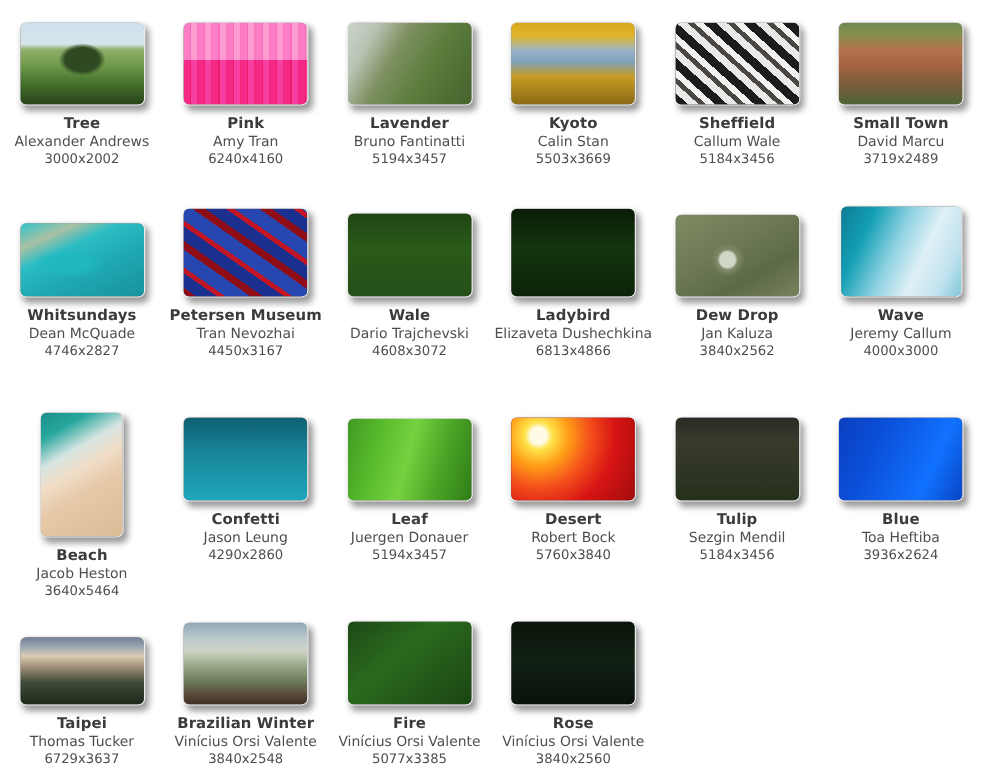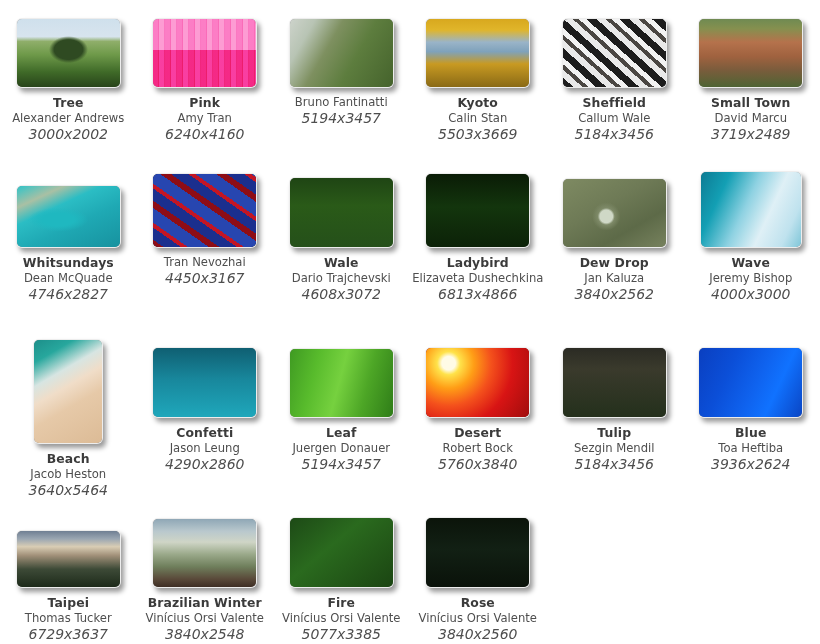--- a/index.html
+++ b/index.html
@@ -56,24 +56,23 @@
     color: #3b3b3b;
     letter-spacing: 0.1px;
     white-space: nowrap;
   }
   .t-author {
     font-size: 11.6px;
     color: #4e4e4e;
     white-space: nowrap;
   }
   .t-dims {
-    font-size: 14px;
+    font-size: 11px;
     color: #4e4e4e;
     white-space: nowrap;
-    font-style: italic;
   }
   
   .a-tree{background:
     radial-gradient(ellipse 26px 18px at 50% 45%, #2f4a22 0%, #2f4a22 55%, rgba(47,74,34,0) 75%),
     linear-gradient(#cfe0ec 0%, #d7e4ee 26%, #8fae6a 33%, #6f9a4a 52%, #3f6a28 78%, #28441a 100%);}
   .a-pink{background:
     repeating-linear-gradient(90deg, #e0518a 0 5px, #c9396f 5px 6px, #ec7aa6 6px 11px, #d44a81 11px 12px),
     linear-gradient(#f3a0c0 0 45%, #d4417c 45% 100%);
     background-blend-mode: overlay, normal;}
   .a-lavender{background:
@@ -177,20 +176,21 @@
         <div class="t-dims">6240x4160</div>
       </div>
     </div>
     <div class="cell">
       <div class="thumb-area">
         <div class="thumb" style="width: 103px; height: 68px;">
           <div class="art a-lavender"></div>
         </div>
       </div>
       <div class="labels">
+        <div class="t-title">Lavender</div>
         <div class="t-author">Bruno Fantinatti</div>
         <div class="t-dims">5194x3457</div>
       </div>
     </div>
     <div class="cell">
       <div class="thumb-area">
         <div class="thumb" style="width: 103px; height: 68px;">
           <div class="art a-kyoto"></div>
         </div>
       </div>
@@ -236,20 +236,21 @@
         <div class="t-dims">4746x2827</div>
       </div>
     </div>
     <div class="cell">
       <div class="thumb-area">
         <div class="thumb" style="width: 103px; height: 73px;">
           <div class="art a-petersen"></div>
         </div>
       </div>
       <div class="labels">
+        <div class="t-title">Petersen Museum</div>
         <div class="t-author">Tran Nevozhai</div>
         <div class="t-dims">4450x3167</div>
       </div>
     </div>
     <div class="cell">
       <div class="thumb-area">
         <div class="thumb" style="width: 103px; height: 69px;">
           <div class="art a-lupin"></div>
         </div>
       </div>
@@ -284,21 +285,21 @@
       </div>
     </div>
     <div class="cell">
       <div class="thumb-area">
         <div class="thumb" style="width: 100px; height: 75px;">
           <div class="art a-wave"></div>
         </div>
       </div>
       <div class="labels">
         <div class="t-title">Wave</div>
-        <div class="t-author">Jeremy Bishop</div>
+        <div class="t-author">Jeremy Callum</div>
         <div class="t-dims">4000x3000</div>
       </div>
     </div>
     <div class="cell">
       <div class="thumb-area tall">
         <div class="thumb" style="width: 68px; height: 103px;">
           <div class="art a-beach"></div>
         </div>
       </div>
       <div class="labels">

